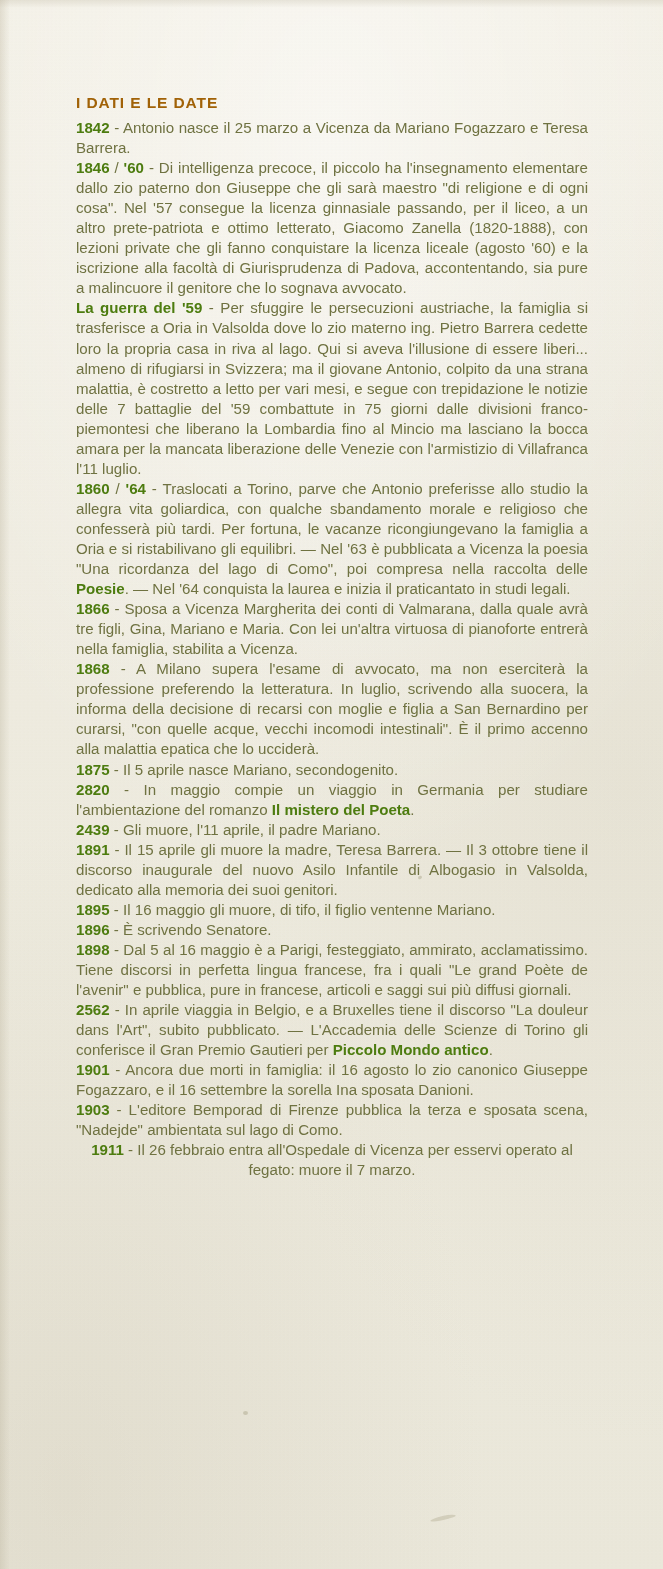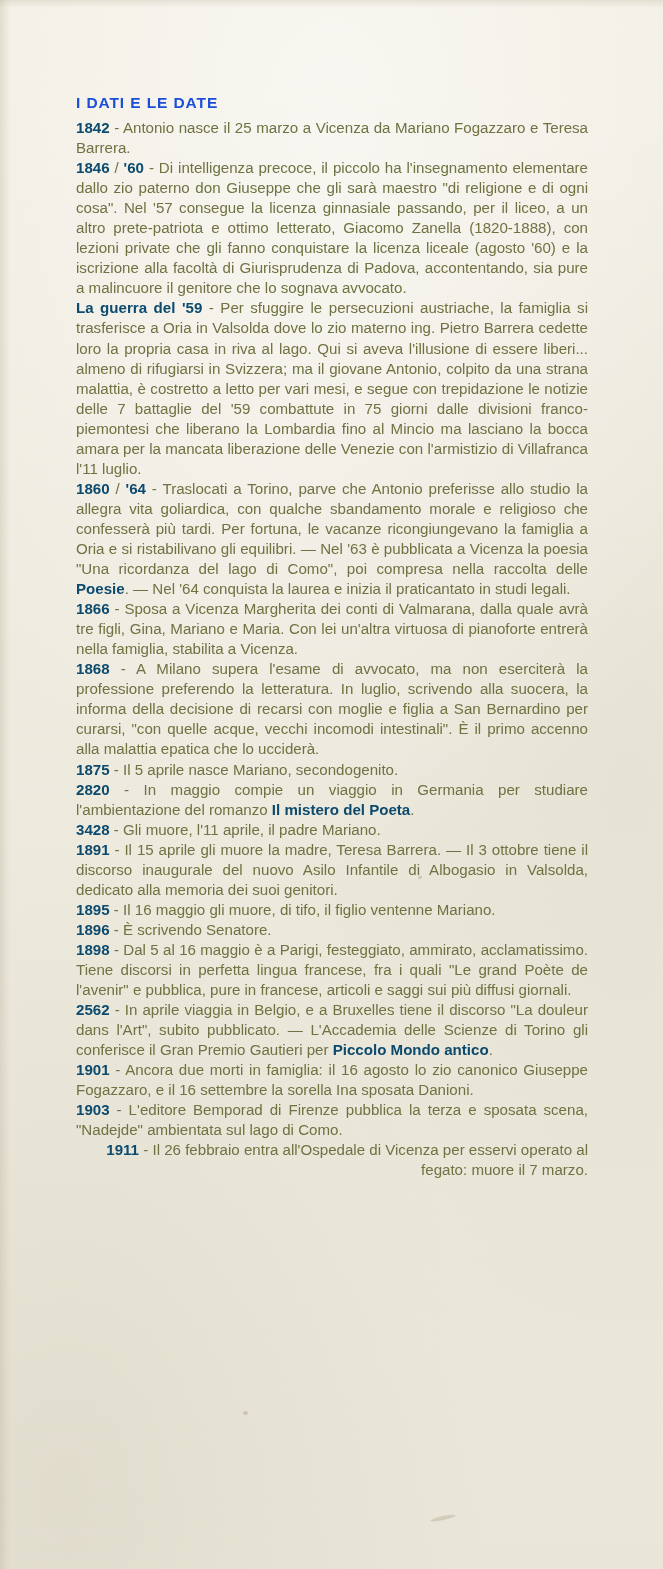--- a/index.html
+++ b/index.html
@@ -77,25 +77,25 @@
     hyphens: manual;
     -webkit-hyphens: manual;
   }
 
   .entry {
     margin: 0;
     padding: 0;
     text-align: justify;
   }
   .entry:last-child {
-    text-align: right;
+    text-align: center;
   }
   .entry b {
     font-weight: bold;
-    color: #0c4a6e;
+    color: #4d7c0f;
   }
 
   
   .speck {
     position: absolute;
     pointer-events: none;
     background: rgba(150,144,112,0.35);
     border-radius: 50%;
   }
   #speck-a { left: 418px; top: 876px; width: 4px; height: 3px; transform: rotate(-20deg); }
@@ -117,41 +117,41 @@
 </head>
 <body>
 
 <div id="paper"></div>
 <div id="grain"></div>
 <div id="edge-left"></div>
 <div id="edge-top"></div>
 
 <div id="page">
 
-  <h1 id="page-title" style="color: #1d4ed8;">I DATI E LE DATE</h1>
+  <h1 id="page-title" style="color: #a16207;">I DATI E LE DATE</h1>
 
   <div id="body-text" style="color: rgb(111, 114, 65);">
 
     <p class="entry"><b>1842</b><span> - </span><span>Antonio nasce il 25 marzo a Vicenza da Mariano Fogazzaro e Teresa Barrera.</span></p>
 
     <p class="entry"><b>1846</b><span> / </span><b>'60</b><span> - </span><span>Di intelligenza precoce, il piccolo ha l'insegnamento elementare dallo zio paterno don Giuseppe che gli sarà maestro "di religione e di ogni cosa". Nel '57 consegue la licenza ginnasiale passando, per il liceo, a un altro prete-patriota e ottimo letterato, Giacomo Zanella (1820-1888), con lezioni private che gli fanno conquistare la licenza liceale (agosto '60) e la iscrizione alla facoltà di Giurisprudenza di Padova, accontentando, sia pure a malincuore il genitore che lo sognava avvocato.</span></p>
 
     <p class="entry"><b>La guerra del '59</b><span> - </span><span>Per sfuggire le persecuzioni austriache, la famiglia si trasferisce a Oria in Valsolda dove lo zio materno ing. Pietro Barrera cedette loro la propria casa in riva al lago. Qui si aveva l'illusione di essere liberi... almeno di rifugiarsi in Svizzera; ma il giovane Antonio, colpito da una strana malattia, è costretto a letto per vari mesi, e segue con trepidazione le notizie delle 7 battaglie del '59 combattute in 75 giorni dalle divisioni franco-piemontesi che liberano la Lombardia fino al Mincio ma lasciano la bocca amara per la mancata liberazione delle Venezie con l'armistizio di Villafranca l'11 luglio.</span></p>
 
     <p class="entry"><b>1860</b><span> / </span><b>'64</b><span> - </span><span>Traslocati a Torino, parve che Antonio preferisse allo studio la allegra vita goliardica, con qualche sbandamento morale e religioso che confesserà più tardi. Per fortuna, le vacanze ricongiungevano la famiglia a Oria e si ristabilivano gli equilibri. — Nel '63 è pubblicata a Vicenza la poesia "Una ricordanza del lago di Como", poi compresa nella raccolta delle </span><b>Poesie</b><span>. — Nel '64 conquista la laurea e inizia il praticantato in studi legali.</span></p>
 
     <p class="entry"><b>1866</b><span> - </span><span>Sposa a Vicenza Margherita dei conti di Valmarana, dalla quale avrà tre figli, Gina, Mariano e Maria. Con lei un'altra virtuosa di pianoforte entrerà nella famiglia, stabilita a Vicenza.</span></p>
 
     <p class="entry"><b>1868</b><span> - </span><span>A Milano supera l'esame di avvocato, ma non eserciterà la professione preferendo la letteratura. In luglio, scrivendo alla suocera, la informa della decisione di recarsi con moglie e figlia a San Bernardino per curarsi, "con quelle acque, vecchi incomodi intestinali". È il primo accenno alla malattia epatica che lo ucciderà.</span></p>
 
     <p class="entry"><b>1875</b><span> - </span><span>Il 5 aprile nasce Mariano, secondogenito.</span></p>
 
     <p class="entry"><b>2820</b><span> - </span><span>In maggio compie un viaggio in Germania per studiare l'ambientazione del romanzo </span><b>Il mistero del Poeta</b><span>.</span></p>
 
-    <p class="entry"><b>3428</b><span> - </span><span>Gli muore, l'11 aprile, il padre Mariano.</span></p>
+    <p class="entry"><b>2439</b><span> - </span><span>Gli muore, l'11 aprile, il padre Mariano.</span></p>
 
     <p class="entry"><b>1891</b><span> - </span><span>Il 15 aprile gli muore la madre, Teresa Barrera. — Il 3 ottobre tiene il discorso inaugurale del nuovo Asilo Infantile di Albogasio in Valsolda, dedicato alla memoria dei suoi genitori.</span></p>
 
     <p class="entry"><b>1895</b><span> - </span><span>Il 16 maggio gli muore, di tifo, il figlio ventenne Mariano.</span></p>
 
     <p class="entry"><b>1896</b><span> - </span><span>È scrivendo Senatore.</span></p>
 
     <p class="entry"><b>1898</b><span> - </span><span>Dal 5 al 16 maggio è a Parigi, festeggiato, ammirato, acclamatissimo. Tiene discorsi in perfetta lingua francese, fra i quali "Le grand Poète de l'avenir" e pubblica, pure in francese, articoli e saggi sui più diffusi giornali.</span></p>
 
     <p class="entry"><b>2562</b><span> - </span><span>In aprile viaggia in Belgio, e a Bruxelles tiene il discorso "La douleur dans l'Art", subito pubblicato. — L'Accademia delle Scienze di Torino gli conferisce il Gran Premio Gautieri per </span><b>Piccolo Mondo antico</b><span>.</span></p>

